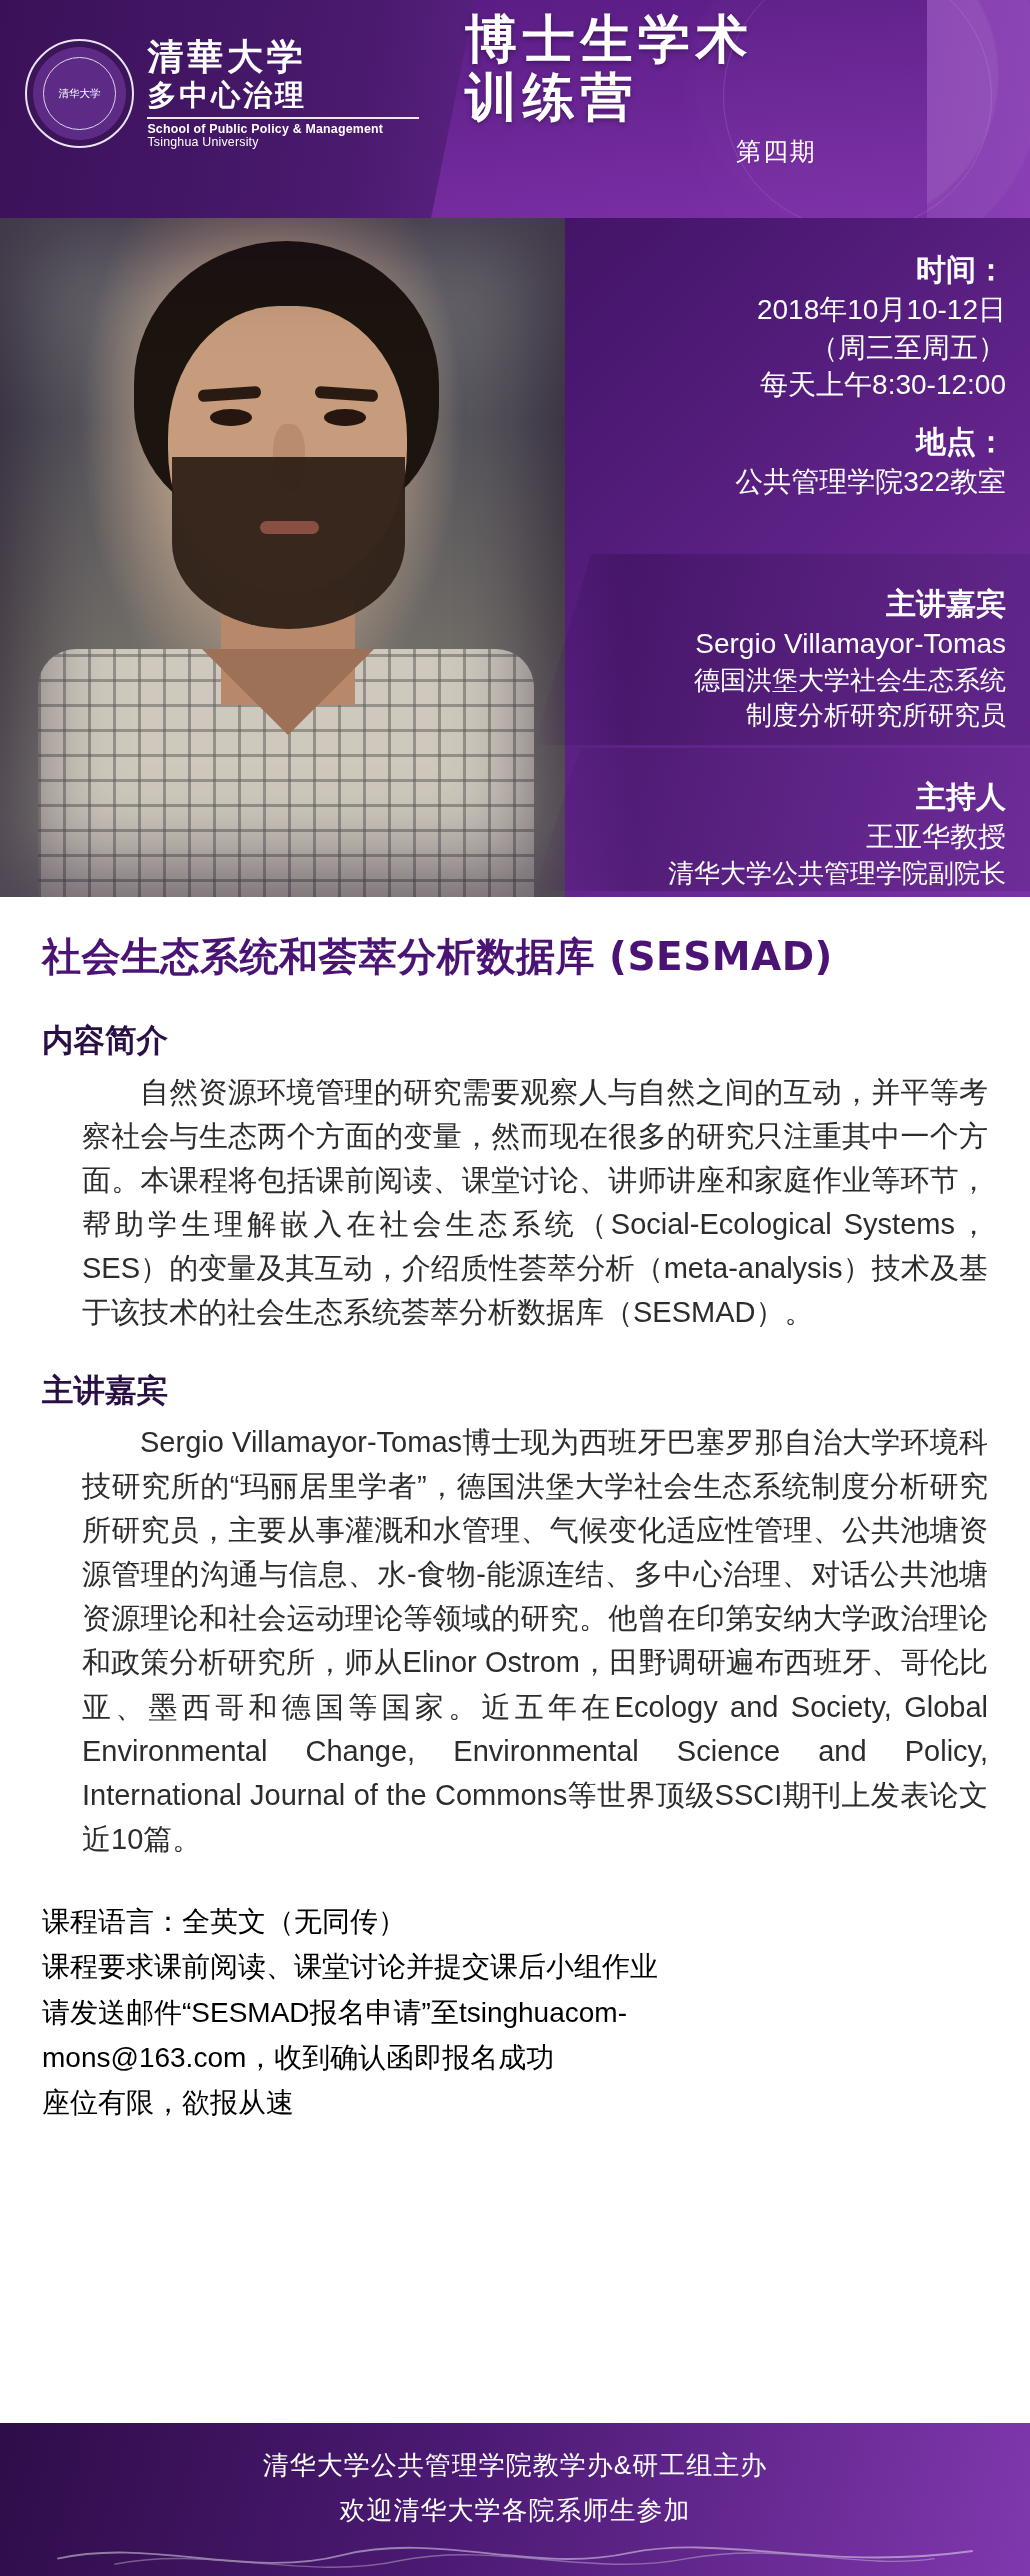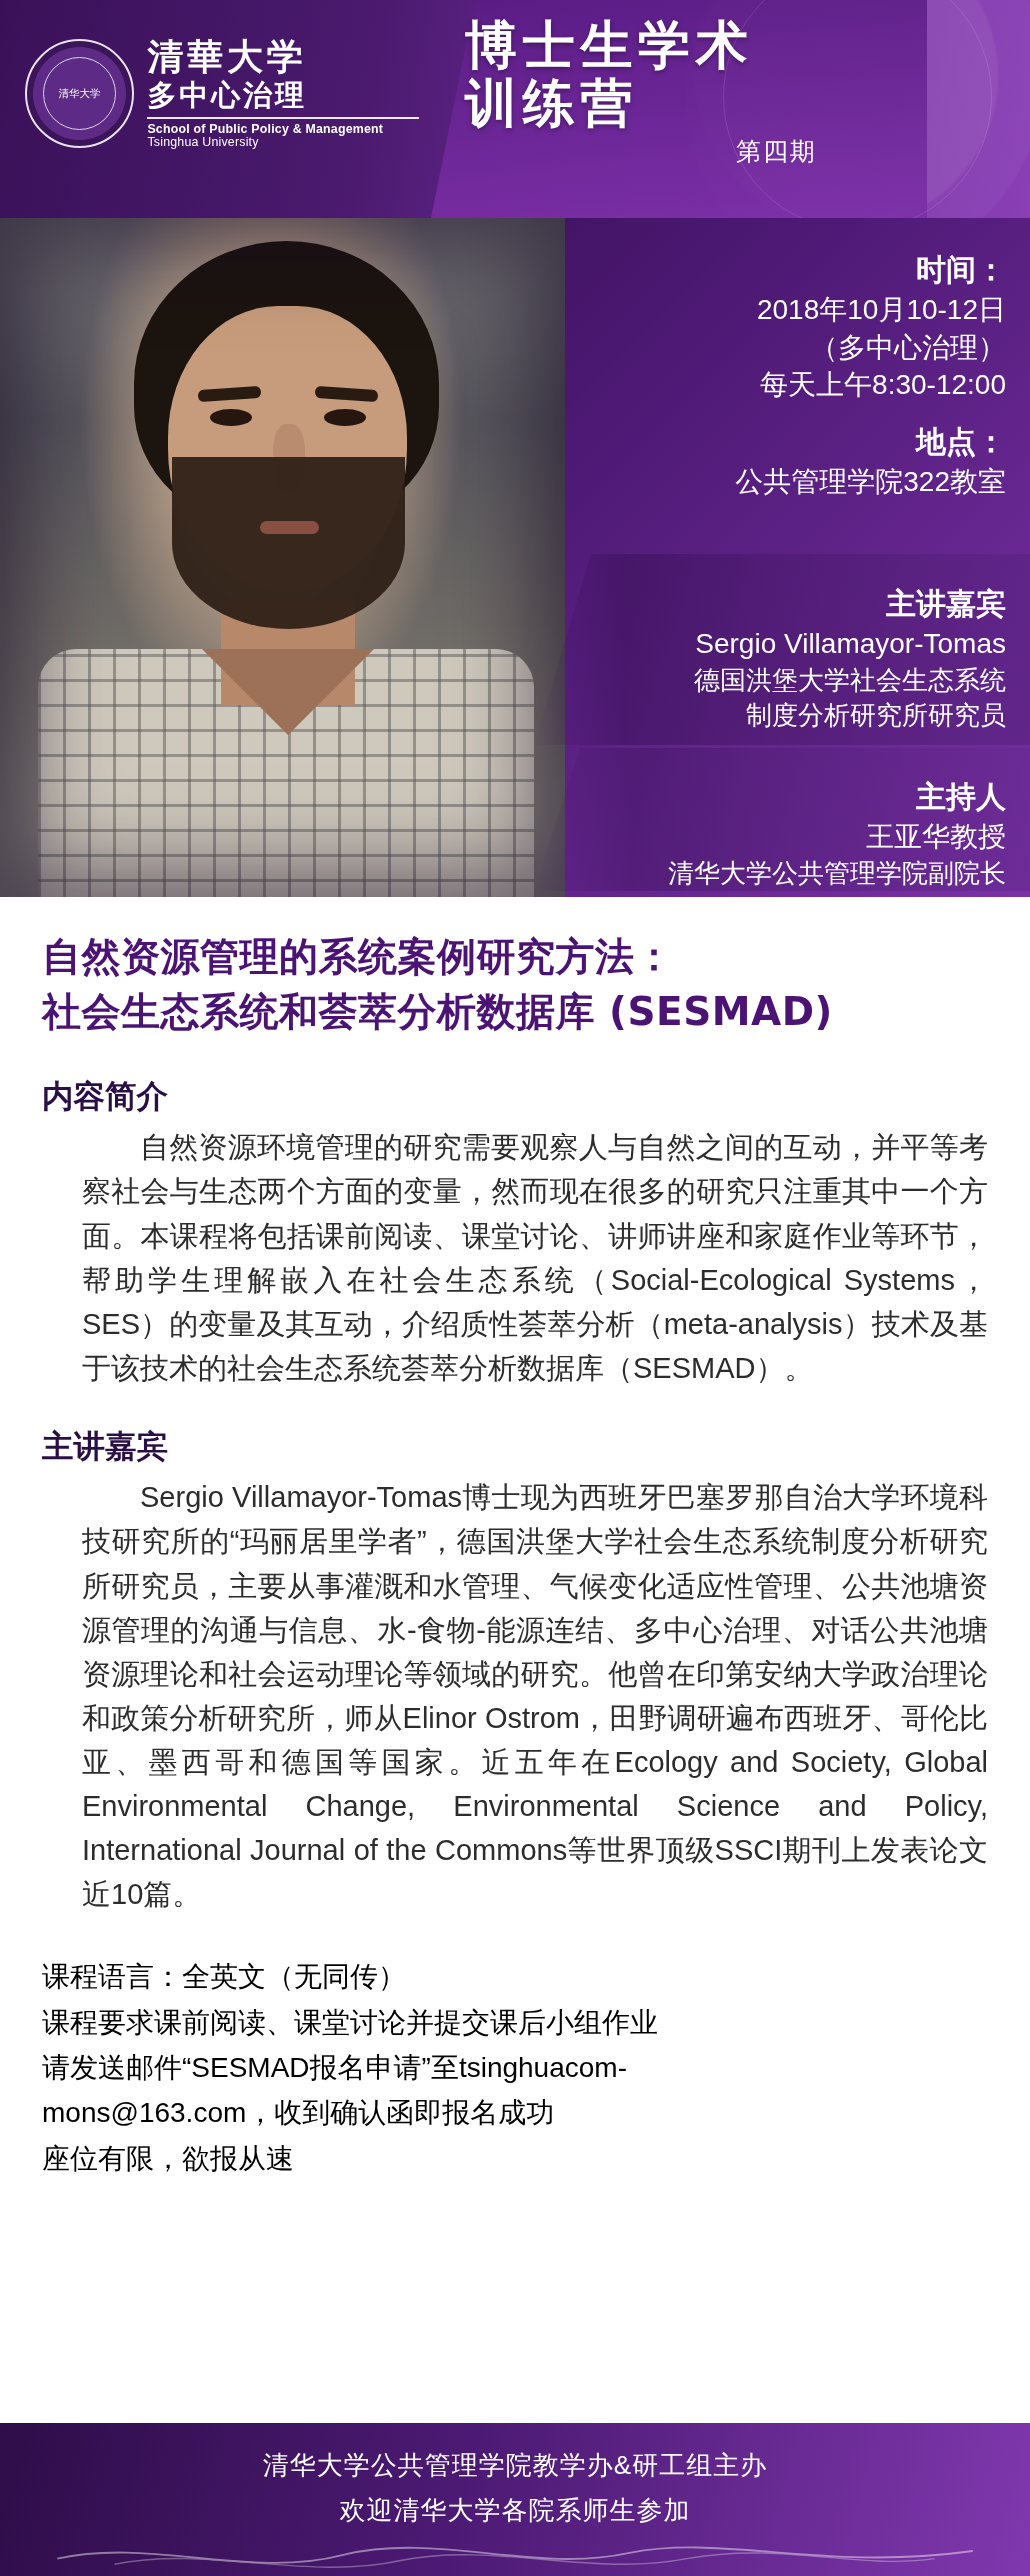--- a/index.html
+++ b/index.html
@@ -58,21 +58,21 @@
   .title-banner{
     position:absolute;left:431px;top:0;width:599px;height:218px;
   }
   .banner-bg{
     position:absolute;left:0;top:0;width:496px;height:218px;
     background:linear-gradient(180deg,#5b1c86 0%,#7b2ea6 100%);
     clip-path:polygon(44px 0, 496px 0, 496px 218px, 0px 218px);
     opacity:.85;
   }
   .banner-title{
-    position:absolute;left:34px;top:16px;
+    position:absolute;left:34px;top:10px;
     color:#ffffff;font-size:52px;font-weight:bold;letter-spacing:5.7px;
     line-height:1.12;text-shadow:0 1.9px 5.7px rgba(0,0,0,.35);
     font-family:"DejaVu Sans",sans-serif;
   }
   .banner-sub{
     position:absolute;left:305px;top:135px;
     color:#ffffff;font-size:25px;letter-spacing:1.9px;
   }
 
   
@@ -217,21 +217,21 @@
       <div class="ph-vignette"></div>
     </div>
 
     <div class="speaker-wrap"></div>
     <div class="host-wrap"></div>
 
     <div class="info">
       <div class="blk" style="top:19px;">
         <div class="lbl">时间：</div>
         <div class="val">2018年10月10-12日</div>
-        <div class="val">（多中心治理）</div>
+        <div class="val">（周三至周五）</div>
         <div class="val">每天上午8:30-12:00</div>
       </div>
 
       <div class="blk" style="top:191px;">
         <div class="lbl">地点：</div>
         <div class="val">公共管理学院322教室</div>
       </div>
 
       <div class="blk" style="top:353px;">
         <div class="lbl">主讲嘉宾</div>
@@ -243,21 +243,20 @@
       <div class="blk" style="top:546px;">
         <div class="lbl">主持人</div>
         <div class="val">王亚华教授</div>
         <div class="val small">清华大学公共管理学院副院长</div>
       </div>
     </div>
   </div>
 
   <div class="body">
     <div class="headline">
-      <div>自然资源管理的系统案例研究方法：</div>
       <div>社会生态系统和荟萃分析数据库 (SESMAD)</div>
     </div>
 
     <div class="sec-title">内容简介</div>
     <p class="para indent">自然资源环境管理的研究需要观察人与自然之间的互动，并平等考察社会与生态两个方面的变量，然而现在很多的研究只注重其中一个方面。本课程将包括课前阅读、课堂讨论、讲师讲座和家庭作业等环节，帮助学生理解嵌入在社会生态系统（Social-Ecological Systems，SES）的变量及其互动，介绍质性荟萃分析（meta-analysis）技术及基于该技术的社会生态系统荟萃分析数据库（SESMAD）。</p>
 
     <div class="sec-title">主讲嘉宾</div>
     <p class="para indent">Sergio Villamayor-Tomas博士现为西班牙巴塞罗那自治大学环境科技研究所的“玛丽居里学者”，德国洪堡大学社会生态系统制度分析研究所研究员，主要从事灌溉和水管理、气候变化适应性管理、公共池塘资源管理的沟通与信息、水-食物-能源连结、多中心治理、对话公共池塘资源理论和社会运动理论等领域的研究。他曾在印第安纳大学政治理论和政策分析研究所，师从Elinor Ostrom，田野调研遍布西班牙、哥伦比亚、墨西哥和德国等国家。近五年在Ecology and Society, Global Environmental Change, Environmental Science and Policy, International Journal of the Commons等世界顶级SSCI期刊上发表论文近10篇。</p>
 
     <div class="notes">

